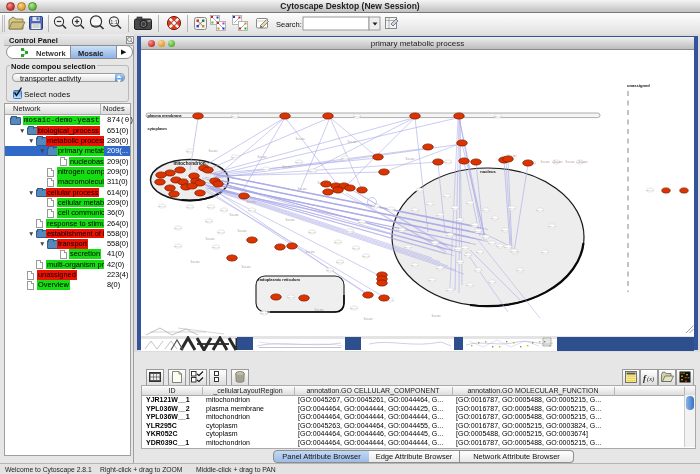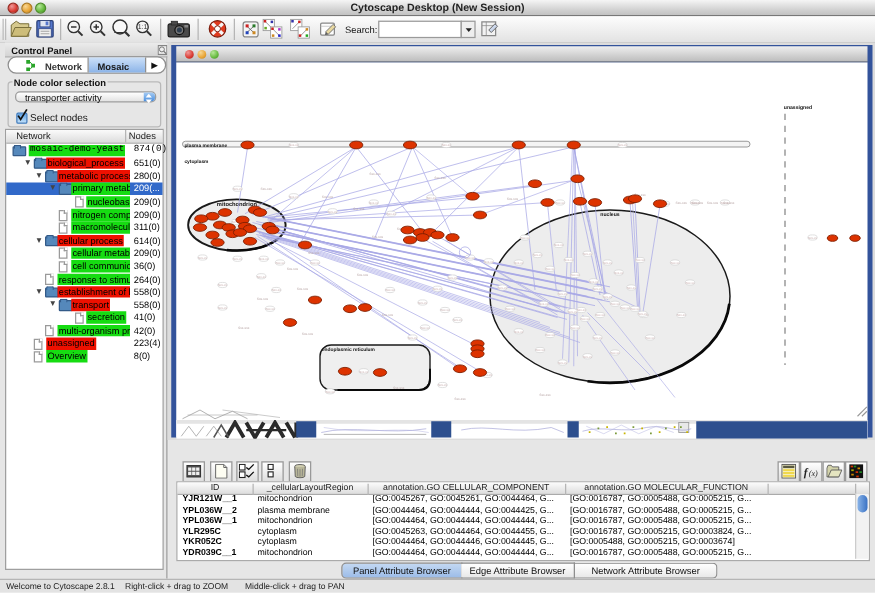--- a/index.html
+++ b/index.html
@@ -215,21 +215,21 @@
         <rect x="1" y="0" width="3" height="3" fill="#2aa52a"></rect>
         <rect x="5" y="3" width="3" height="3" fill="#2aa52a"></rect>
         <rect x="1" y="6" width="3" height="3" fill="#2aa52a"></rect>
         <path d="M4 1.5 L6.5 4.5 M4 7.5 L6.5 4.5" stroke="#2aa52a" stroke-width="0.8" fill="none"></path>
       </svg>
     <span class="tn">Network</span>
     <span class="tm">Mosaic</span>
     <span class="ta">▶</span>
   </div>
   <div id="groupbox" class="abs"></div>
-  <div id="grouplab" class="abs">Node color selection</div>
+  <div id="grouplab" class="abs">Node compou selection</div>
   <div id="combo" class="abs">
       <span>transporter activity</span>
     <div id="combostep"></div>
     <svg class="abs" style="right:2.5px;top:1px" width="6" height="8">
         <path d="M3 0 L5.5 3 L0.5 3 Z" fill="#fff"></path>
         <path d="M3 7.5 L5.5 4.5 L0.5 4.5 Z" fill="#fff"></path>
       </svg>
   </div>
   <div id="checkbox" class="abs"></div>
   <svg id="cbcheck" class="abs" style="left:13px;top:52px" width="11" height="12">
@@ -337,20 +337,21 @@
       </div>
   </div>
 </div>
 
 <div id="desktop" class="abs"></div>
 <div id="netwin" class="abs"></div>
 <div id="nettitle" class="abs">
   <div class="tl abs" style="left:7px;top:3px;background:radial-gradient(circle at 35% 30%,#f09999,#d93a31 60%,#a02a22);"></div>
   <div class="tl abs" style="left:17px;top:3px;background:radial-gradient(circle at 35% 30%,#f8d793,#e8a435 60%,#b97e22);"></div>
   <div class="tl abs" style="left:27px;top:3px;background:radial-gradient(circle at 35% 30%,#b8e89a,#65b93e 60%,#4a8c2a);"></div>
+  <div class="t abs">primary metabolic process</div>
 </div>
 <svg id="netsvg" class="abs" style="left:141px;top:50px;background:#fff" width="553" height="300" viewBox="141 50 553 300">
     <rect x="146" y="113" width="454" height="4.6" rx="2.3" fill="#f4f4f4" stroke="#999" stroke-width="0.8"></rect>
     <text x="147.5" y="117.4" font-size="3.9" fill="#111" font-weight="bold" text-anchor="start" font-family="Liberation Sans">plasma membrane</text>
     <ellipse cx="189.5" cy="180" rx="39" ry="20.5" fill="#ededed" stroke="#1a1a1a" stroke-width="1.5"></ellipse>
     <path d="M 222.5 191 A 39 20.5 0 0 1 181.5 200" stroke="#0a0a0a" stroke-width="2" fill="none"></path>
     <text x="189.5" y="164.5" font-size="4.6" fill="#111" font-weight="bold" text-anchor="middle" font-family="Liberation Sans">mitochondrion</text>
     <ellipse cx="488" cy="237" rx="96" ry="69" fill="#ededed" stroke="#1a1a1a" stroke-width="1.2"></ellipse>
     <path d="M 583.5 243 A 96 69 0 0 1 470 305" stroke="#0a0a0a" stroke-width="2.2" fill="none"></path>
     <text x="488" y="172.5" font-size="4.1" fill="#111" font-weight="bold" text-anchor="middle" font-family="Liberation Sans">nucleus</text>

